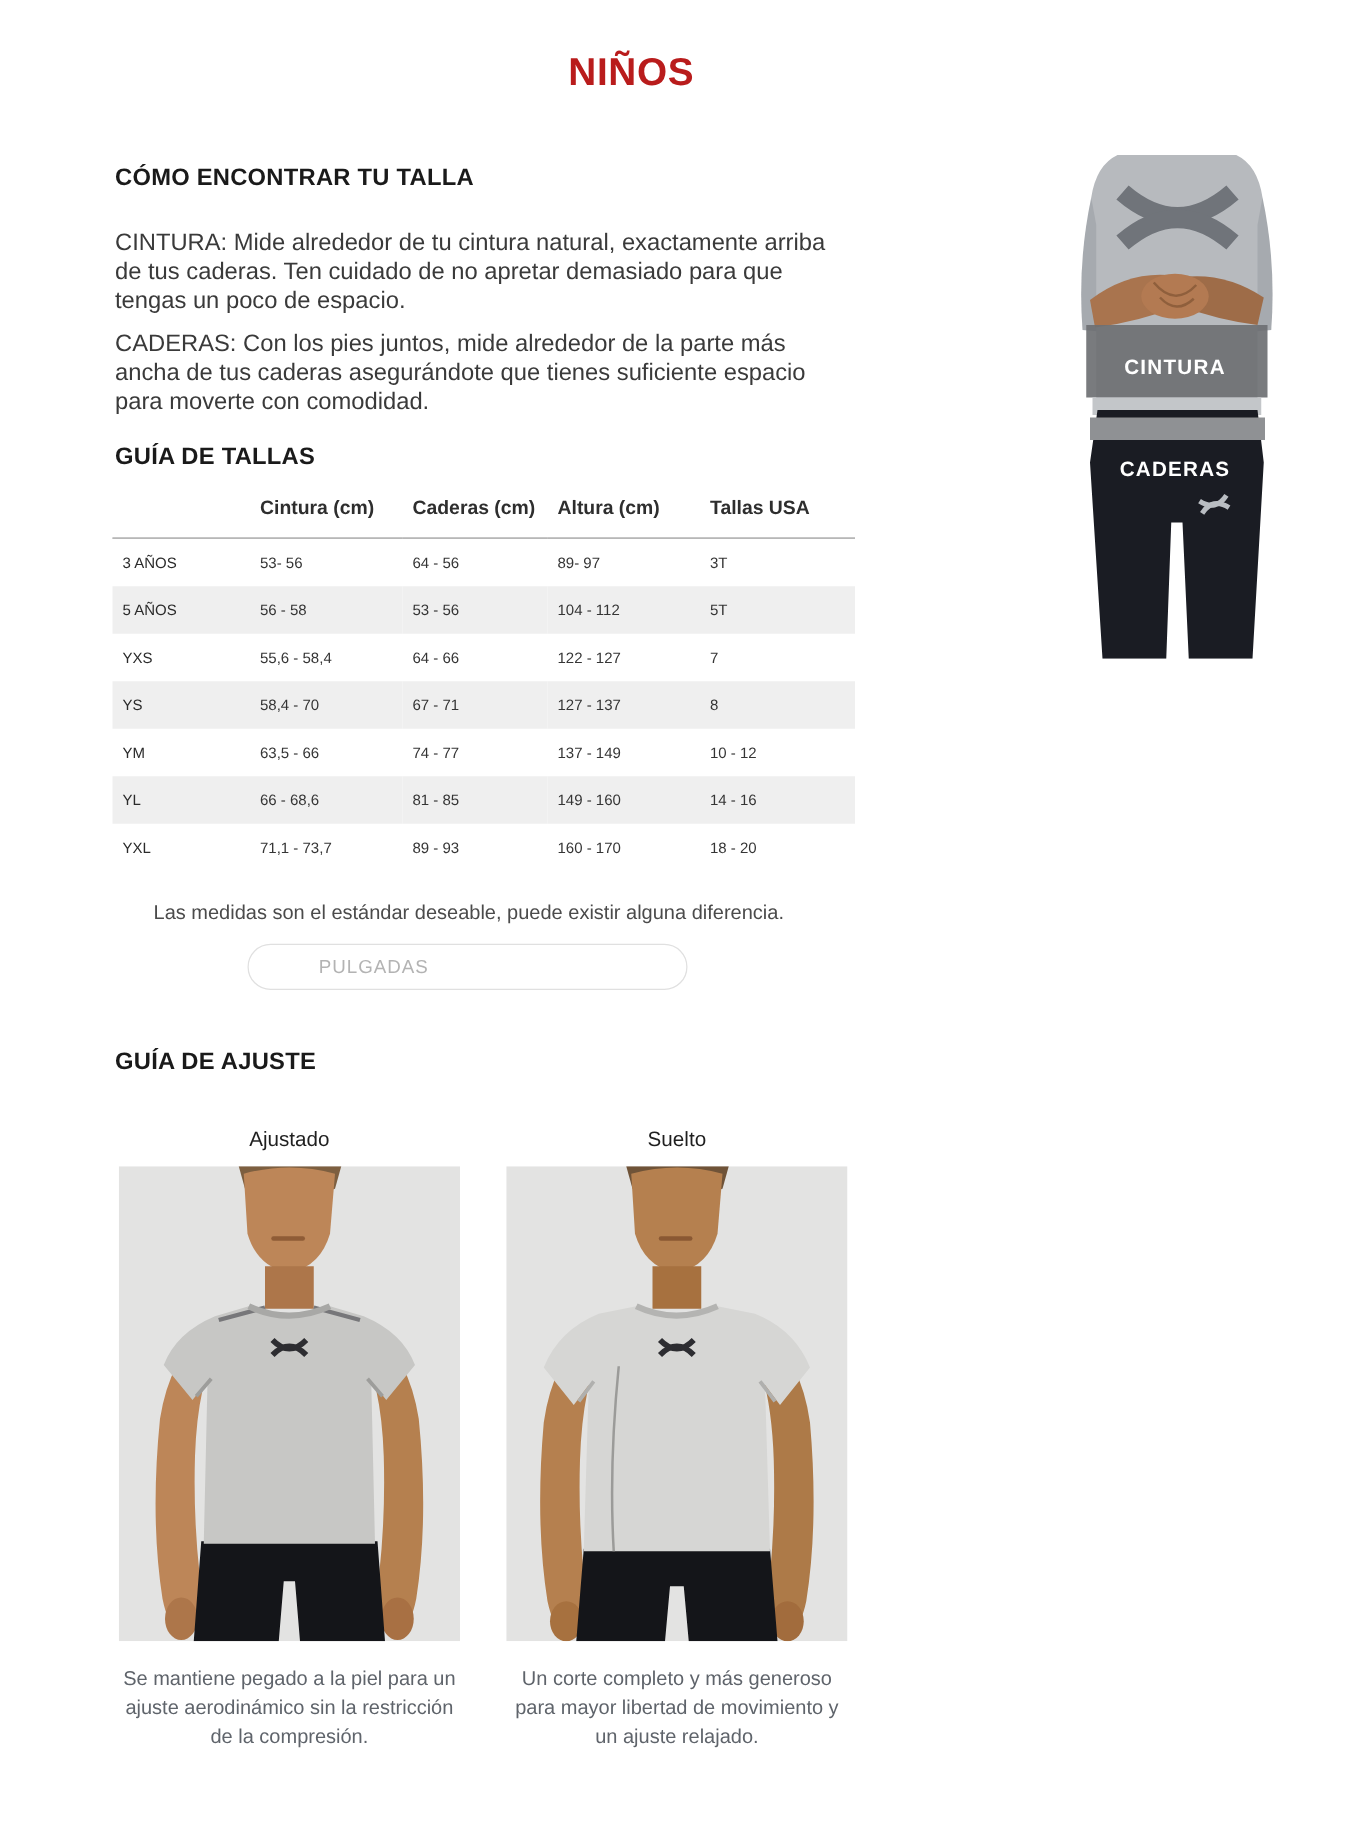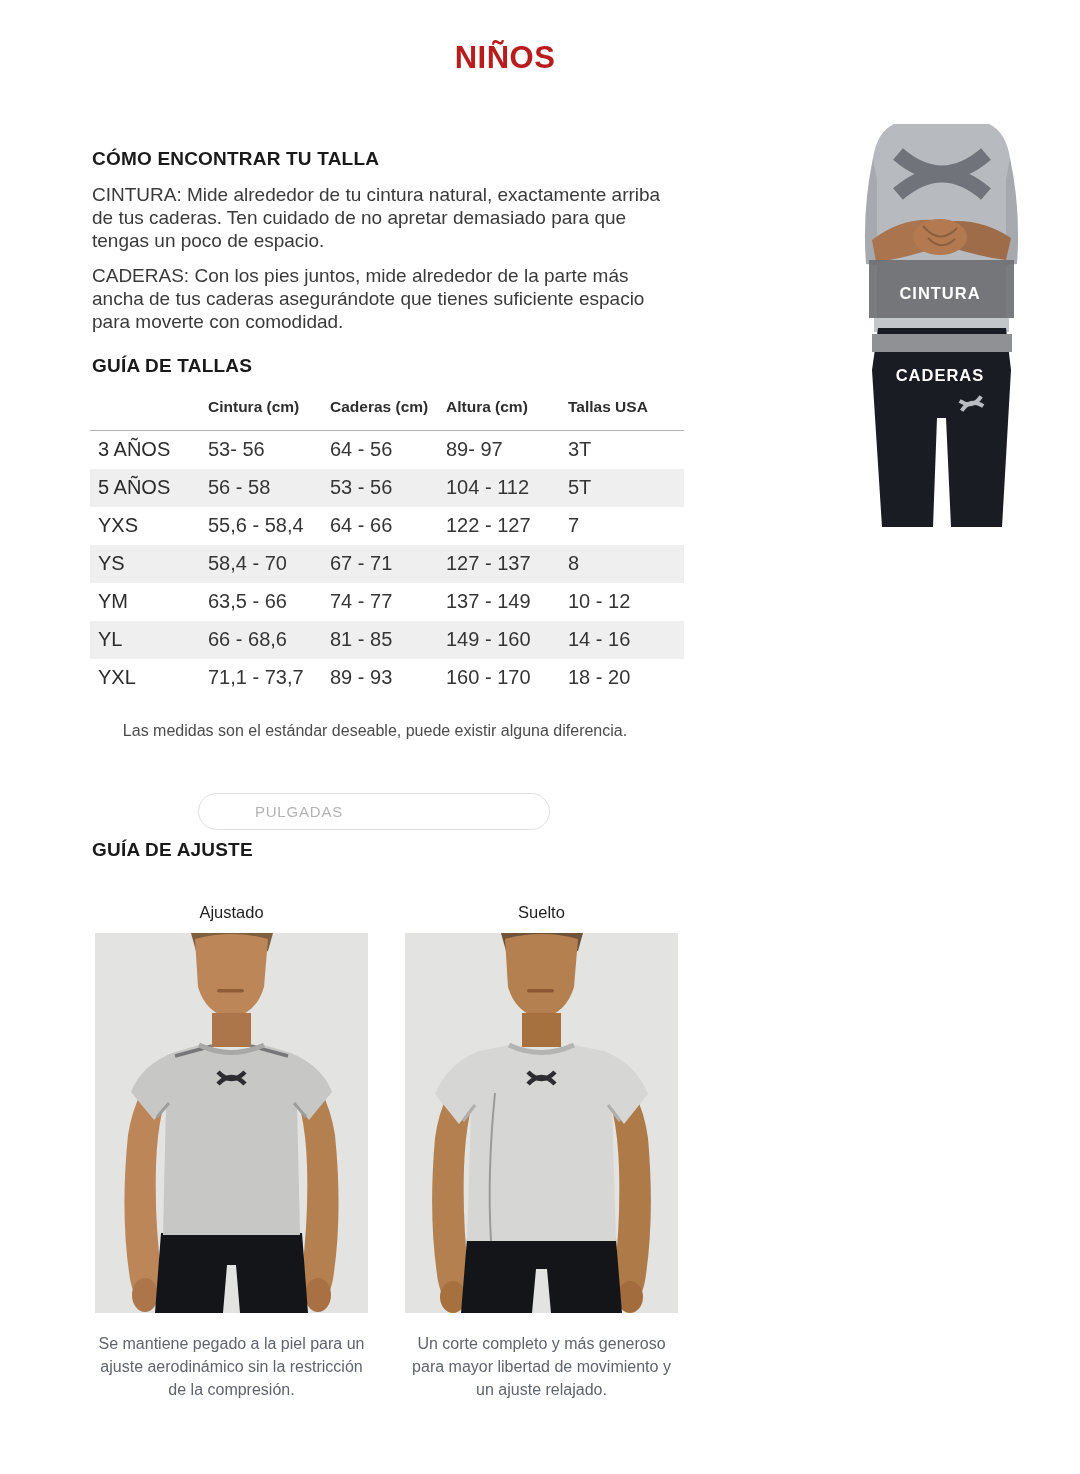--- a/index.html
+++ b/index.html
@@ -5,43 +5,43 @@
   * { box-sizing: border-box; margin: 0; padding: 0; }
   html,body { background:#fff; }
   body { font-family:"Liberation Sans", sans-serif; color:#1d1d1d; }
   .page { position:relative; width:1080px; height:1474px; margin:0 auto; background:#fff; overflow:hidden; }
 
   .page-title { position:absolute; top:40px; left:0; width:1010px; text-align:center;
     font-size:31px; font-weight:800; letter-spacing:.5px; color:#b91c1c; }
 
   .sec-heading { position:absolute; left:92px; font-size:19px; font-weight:800;
     letter-spacing:.2px; color:#1a1a1a; }
-  .how-heading    { top:148px; }
+  .how-heading    { top:132px; }
   .tallas-heading { top:355px; }
   .ajuste-heading { top:839px; }
 
   .body-par { position:absolute; left:92px; width:578px; font-size:19px;
     line-height:23px; color:#3a3a3a; }
   .p-cintura { top:183px; }
   .p-caderas { top:264px; }
 
   table.size-table { position:absolute; left:90px; top:398px; width:594px;
     border-collapse:collapse; table-layout:fixed; }
   .size-table th { font-weight:700; font-size:15.5px; color:#2e2e2e; text-align:left;
     padding:0 0 14px 8px; border-bottom:1px solid #b3b3b3; }
-  .size-table td { height:38px; font-size:20px; color:#353535; text-align:left;
+  .size-table td { height:38px; font-size:12px; color:#353535; text-align:left;
     padding-left:8px; vertical-align:middle; }
   .size-table td.size-lab { color:#2b2b2b; }
   .size-table tbody tr:nth-child(even) { background:#efefef; }
 
   .table-note { position:absolute; left:92px; top:722px; width:566px; text-align:center;
     font-size:16px; color:#4b4b4b; }
 
   .unit-toggle { position:absolute; left:198px; top:755px; width:352px; height:37px;
-    border:1px solid #e0e0e0; border-radius:19px; background:#fff;margin-top:38px; }
+    border:1px solid #e0e0e0; border-radius:19px; background:#fff; }
   .unit-toggle button { font-family:inherit; cursor:pointer; border:none; background:transparent; }
   .pill-pulgadas { position:absolute; left:0; top:0; width:200px; height:100%;
     font-size:15px; letter-spacing:.8px; color:#b3b3b3; }
   .pill-centimetros { position:absolute; left:176px; top:-2px; width:177px; height:41px;
     border-radius:21px; background:#0c0c0c; color:#fff; font-size:15px; font-weight:700;
     letter-spacing:.8px; }
 
   .fit-col { position:absolute; top:903px; width:273px; }
   .fit-col-1 { left:95px; }
   .fit-col-2 { left:405px; }

